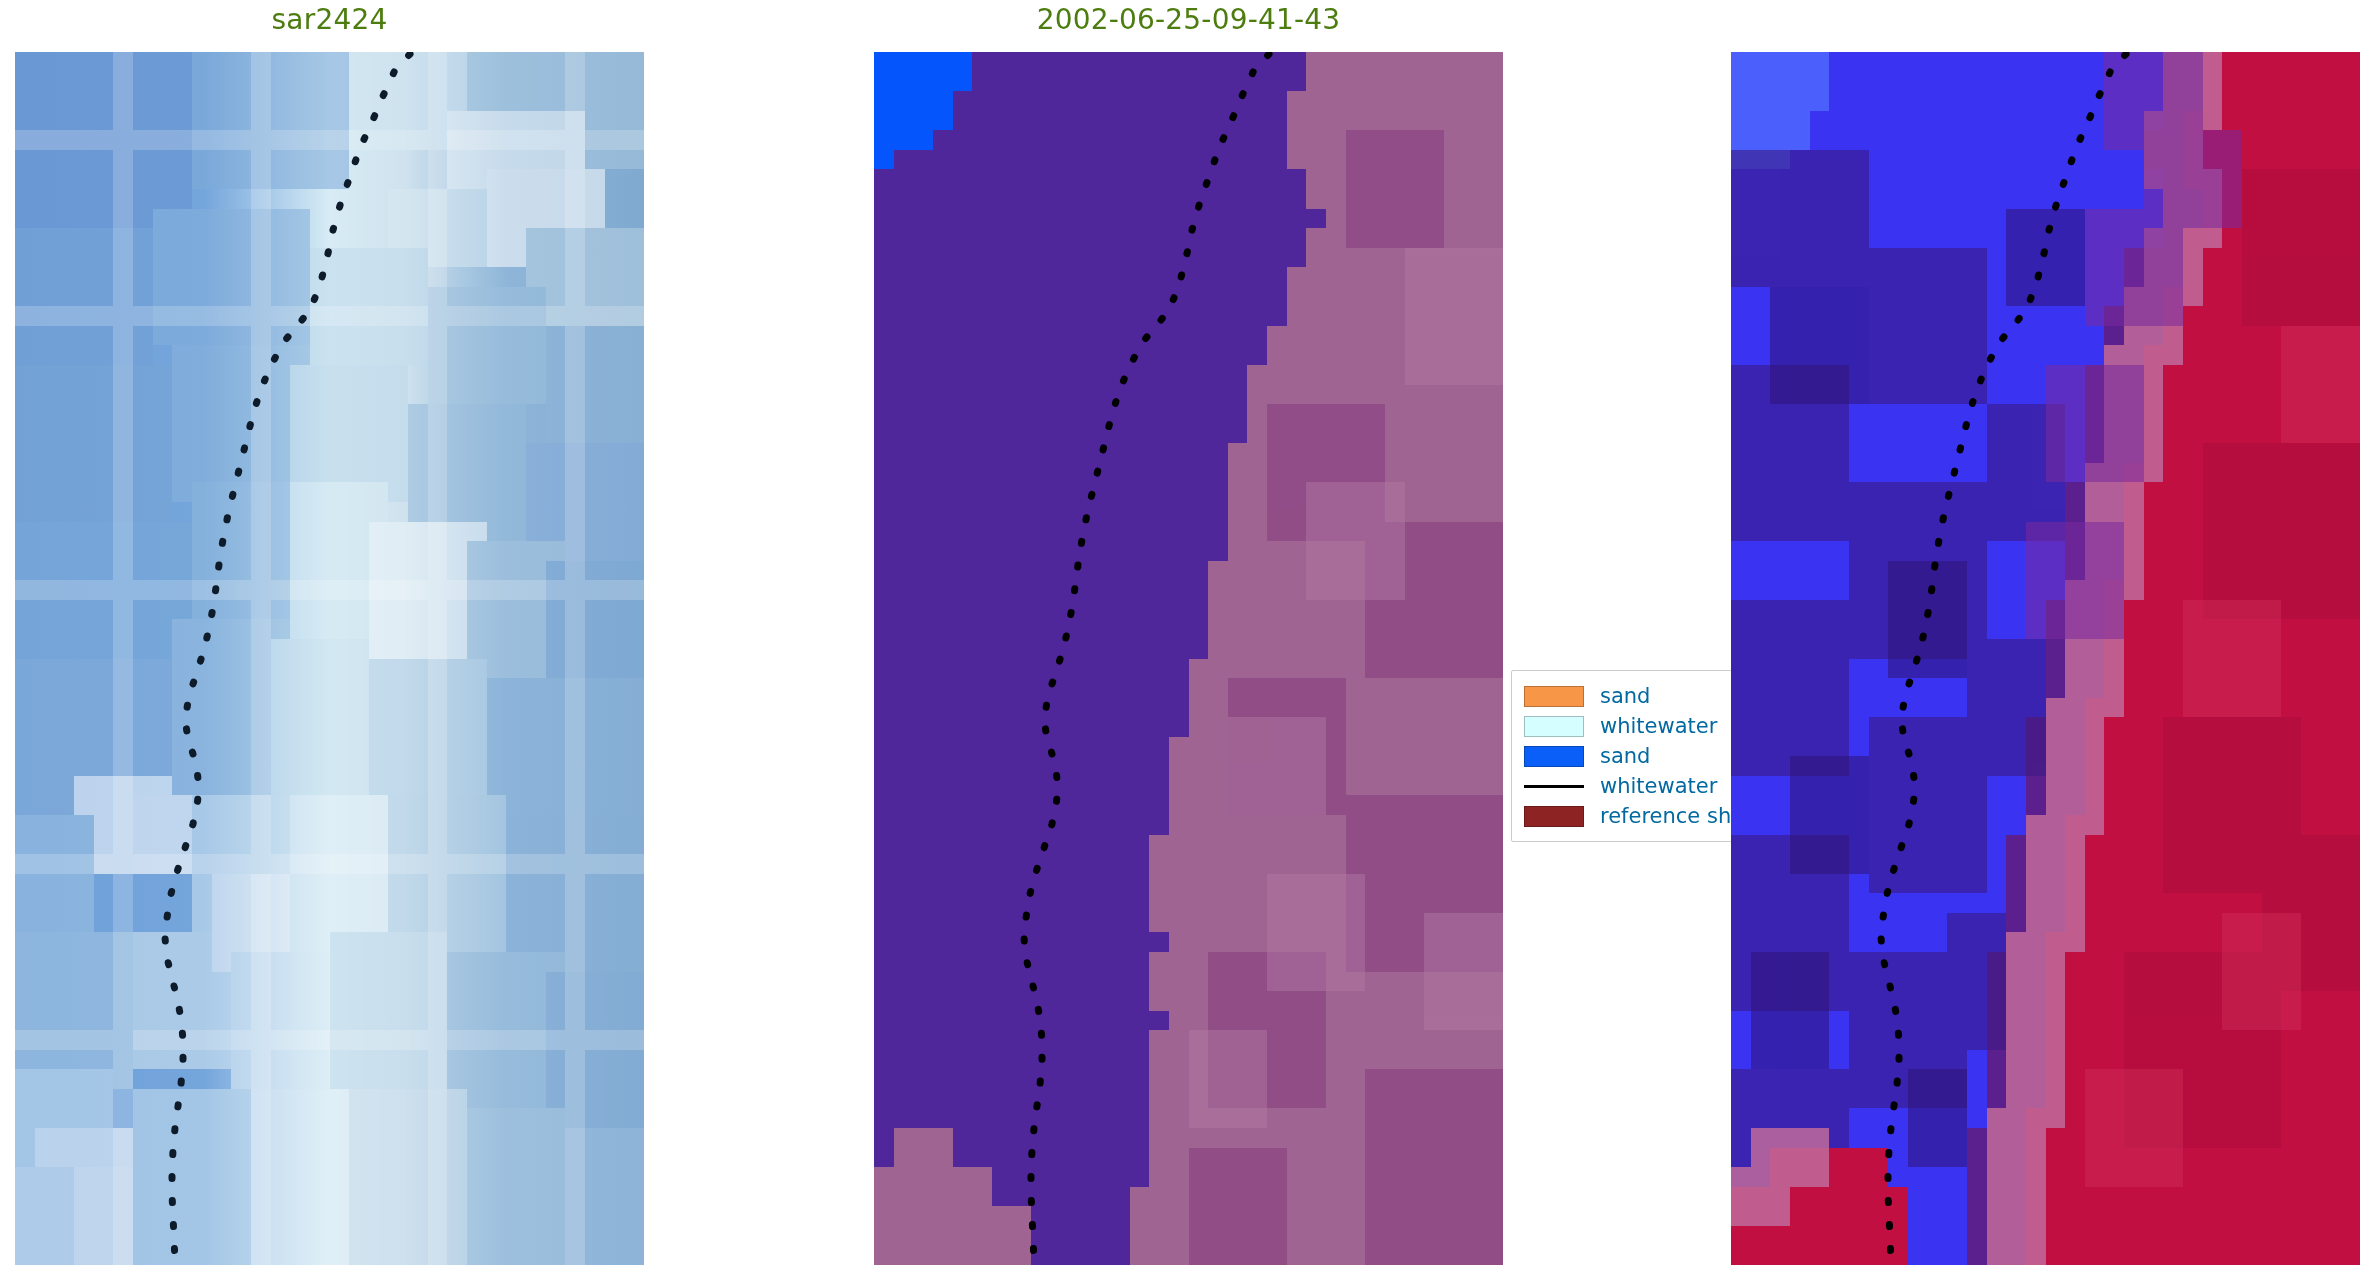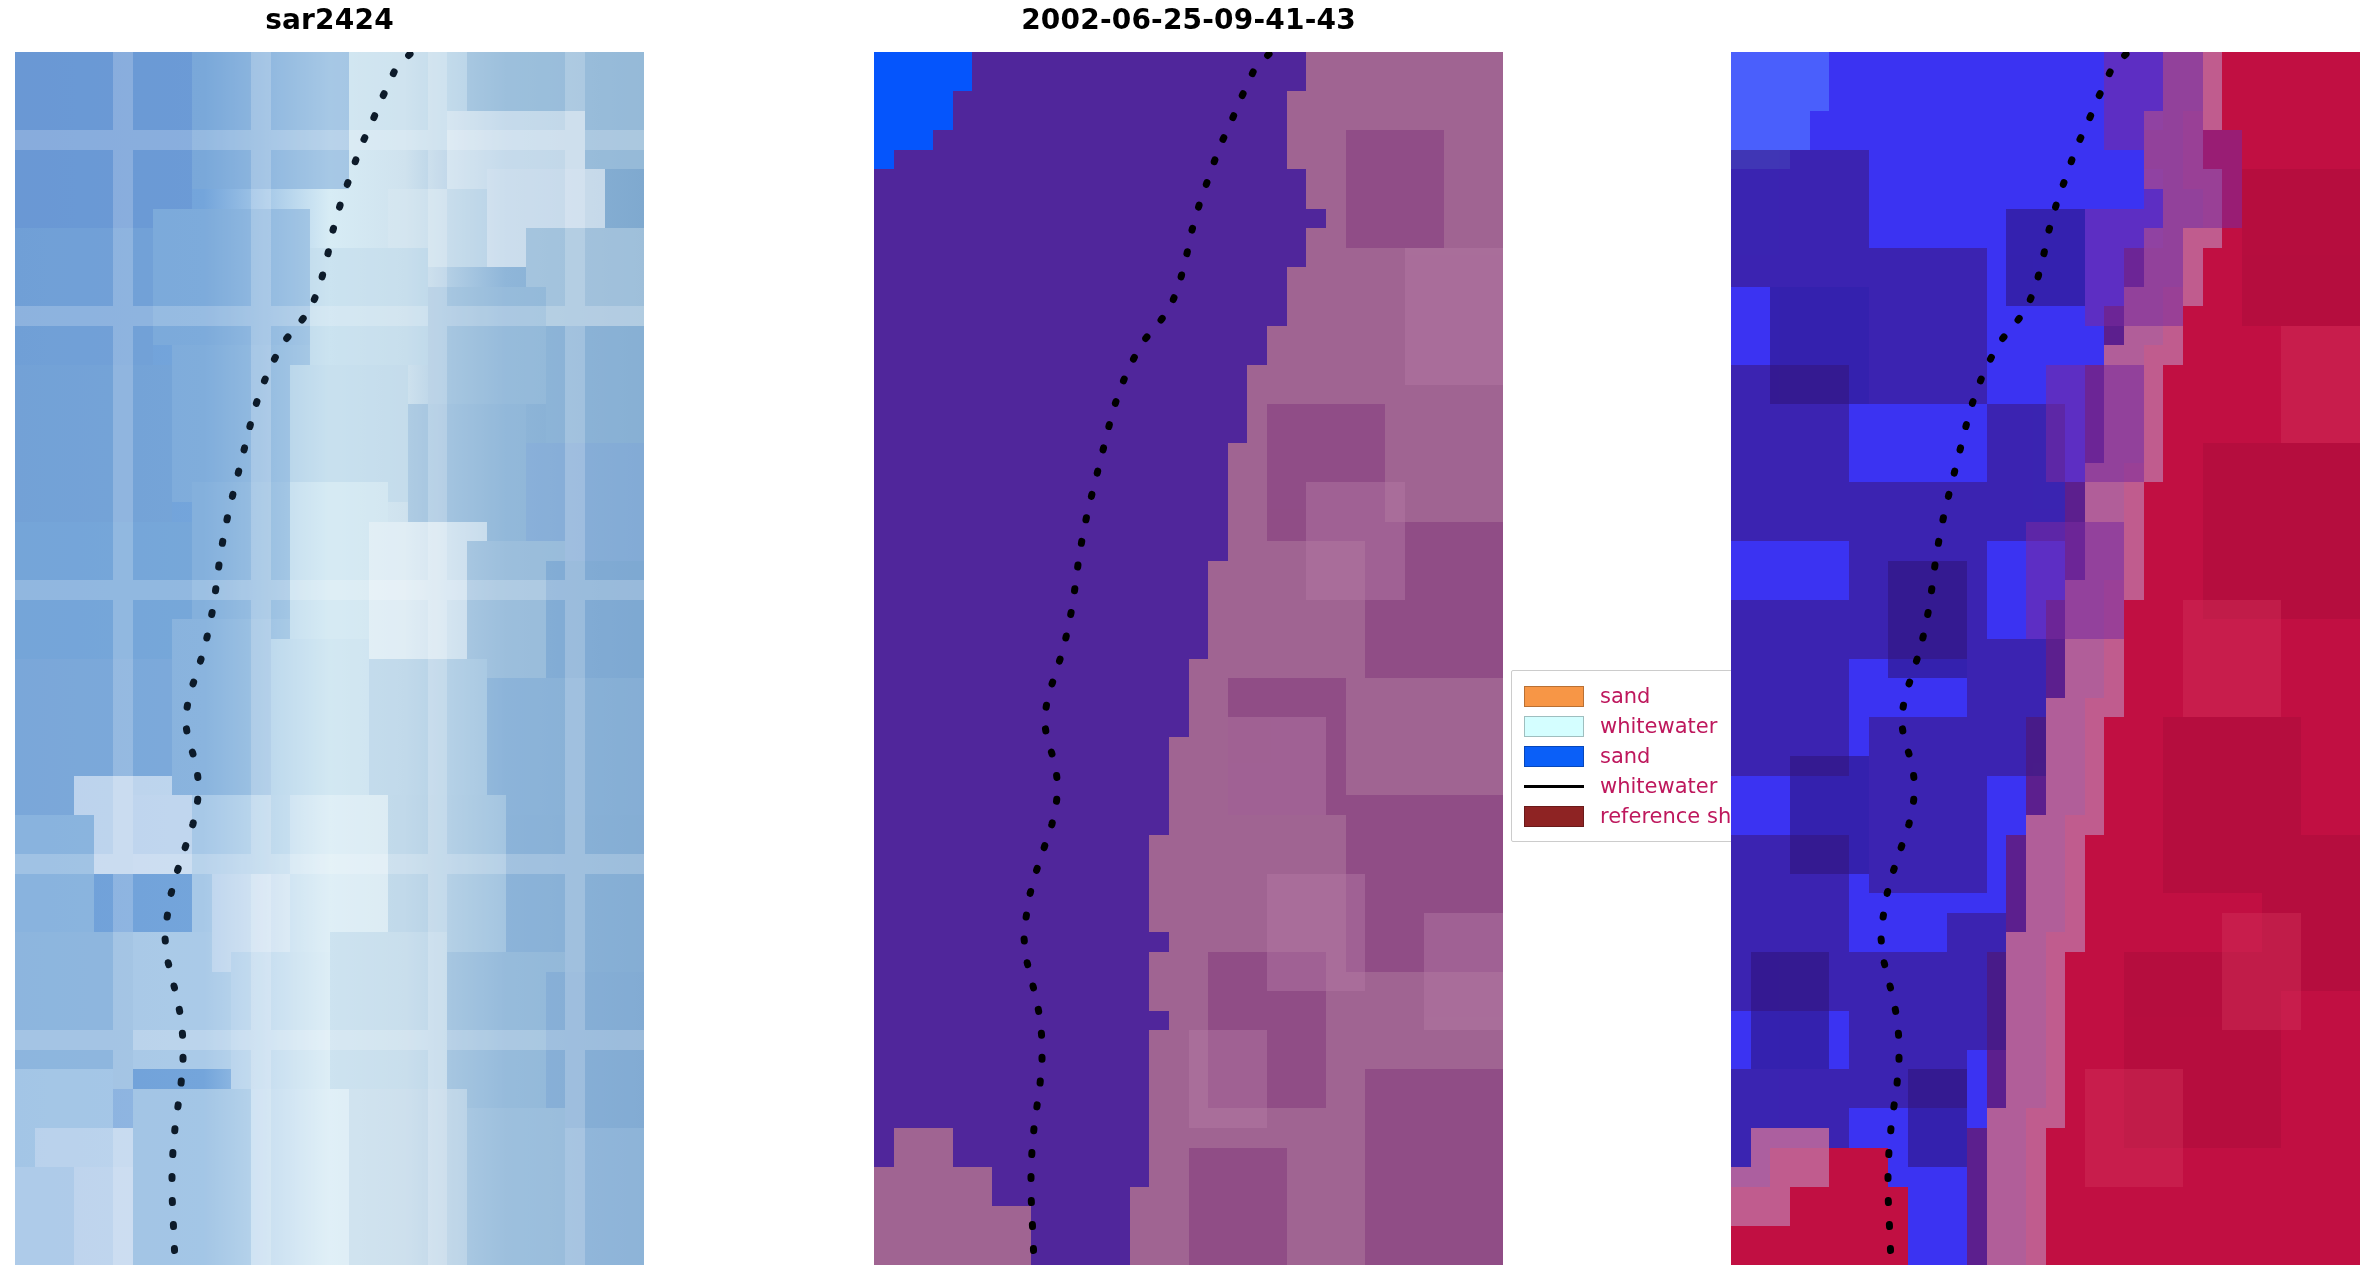--- a/index.html
+++ b/index.html
@@ -25,23 +25,23 @@
 
   .panel {
     position: absolute;
     overflow: hidden;
   }
 
   .panel-title {
     position: absolute;
     text-align: center;
     font-family: "DejaVu Sans", sans-serif;
-    font-weight: bold;
+    font-weight: normal;
     font-size: 28px;
-    color: #000000;
+    color: #4d7c0f;
     letter-spacing: 0.2px;
     white-space: nowrap;
     line-height: 1;
   }
 
   .raster {
     position: absolute;
     left: 0; top: 0;
     width: 100%;
     height: 100%;
@@ -93,21 +93,21 @@
     right: 0;
     top: 50%;
     height: 3px;
     margin-top: -1.5px;
     background: #000000;
   }
   .legend-label {
     margin-left: 16px;
     font-family: "DejaVu Sans", sans-serif;
     font-size: 21px;
-    color: #be185d;
+    color: #0369a1;
     line-height: 1;
   }
 
   
   .panel-top {
     z-index: 9;
   }
 </style>
 </head>
 <body>

